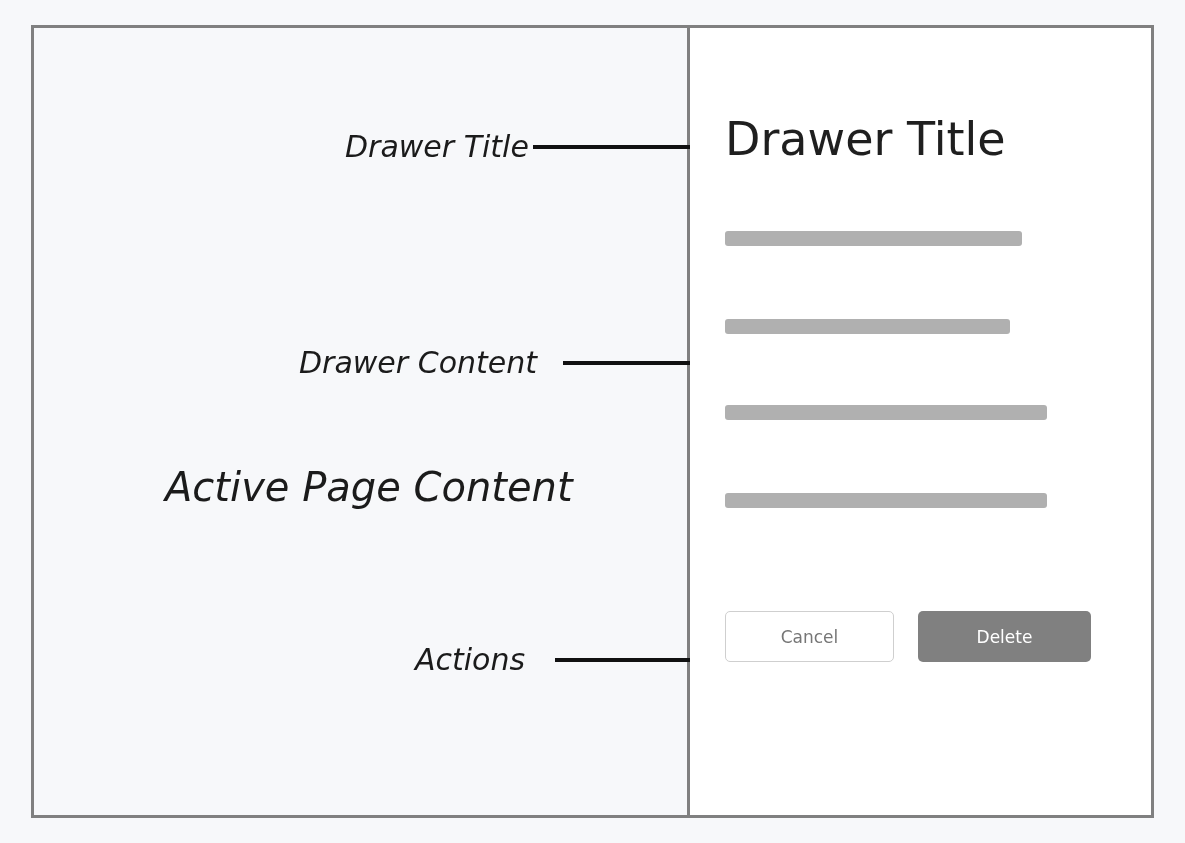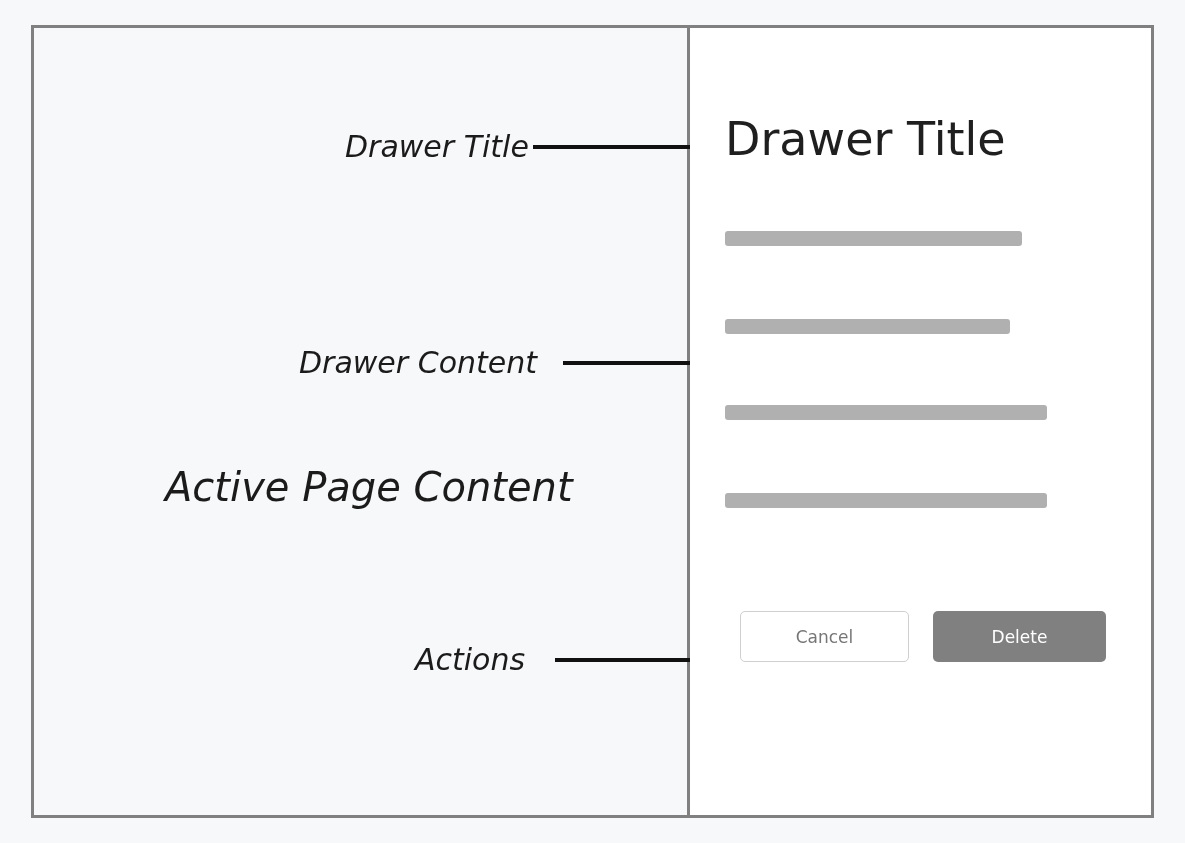--- a/index.html
+++ b/index.html
@@ -112,21 +112,21 @@
     background: #b0b0b0;
     border-radius: 3px;
   }
   #skeleton-bar-1 { top: 203px; width: 297px; }
   #skeleton-bar-2 { top: 291px; width: 285px; }
   #skeleton-bar-3 { top: 377px; width: 322px; }
   #skeleton-bar-4 { top: 465px; width: 322px; }
 
   #drawer-actions {
     position: absolute;
-    left: 50px;
+    left: 35px;
     top: 583px;
     display: flex;
     align-items: flex-start;
   }
   .action-button {
     height: 51px;
     border-radius: 5px;
     font-size: 17px;
     font-family: "DejaVu Sans", "Liberation Sans", sans-serif;
     display: flex;

